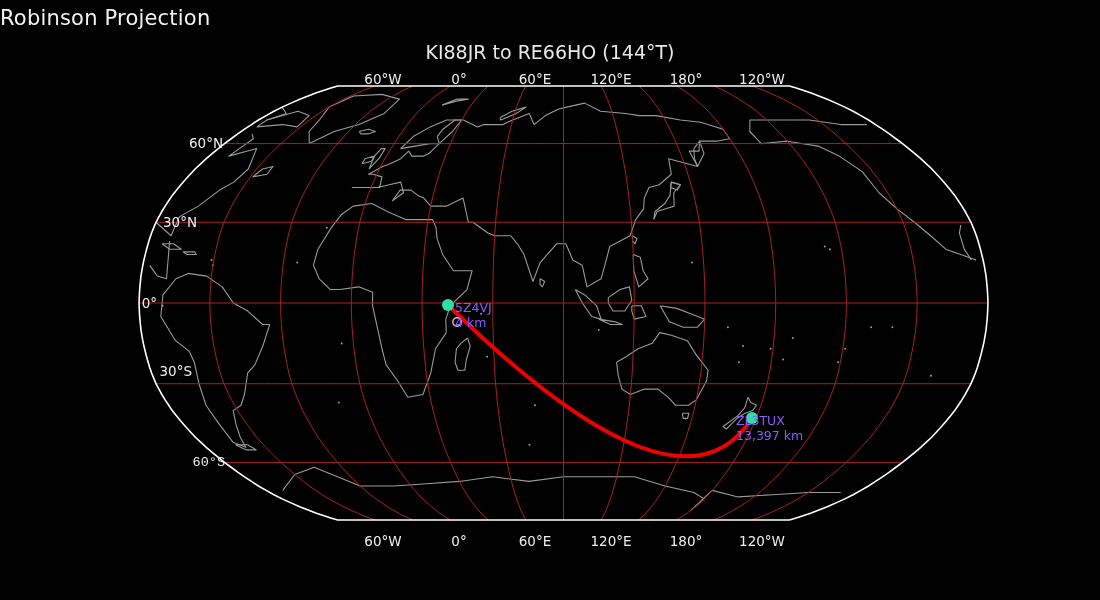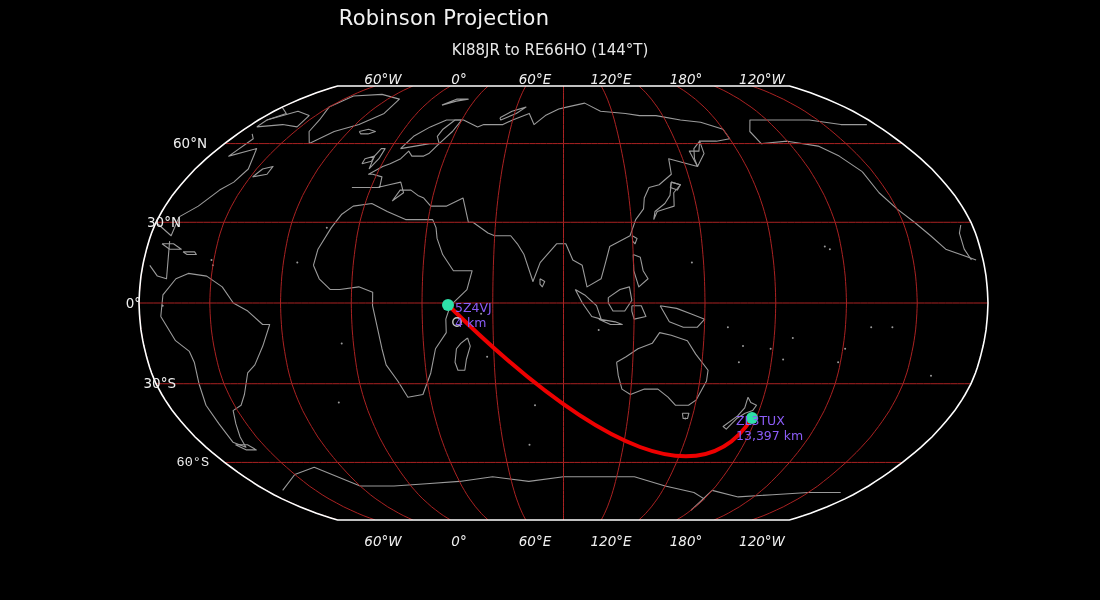--- a/index.html
+++ b/index.html
@@ -1,22 +1,22 @@
 <!DOCTYPE html>
 <html><head>
 <meta charset="utf-8">
 <style>
   html,body{margin:0;padding:0;background:#000;}
   body{width:1100px;height:600px;overflow:hidden;font-family:"DejaVu Sans","Liberation Sans",sans-serif;}
   #stage{position:relative;width:1100px;height:600px;background:#000;}
-  #title{position:absolute;left:0;top:6px;width:888px;text-align:center;color:#f2f2f2;font-size:21px;letter-spacing:.2px;}
-  #subtitle{position:absolute;left:0;top:41px;width:1100px;text-align:center;color:#e8e8e8;font-size:15px;}
+  #title{position:absolute;left:0;top:6px;width:888px;text-align:left;color:#f2f2f2;font-size:21px;letter-spacing:.2px;}
+  #subtitle{position:absolute;left:0;top:41px;width:1100px;text-align:center;color:#e8e8e8;font-size:19px;}
   .axlbl{position:absolute;color:#efefef;font-size:13.5px;white-space:nowrap;}
-  .xlbl{transform:translateX(-50%);font-style:italic;}
-  .ylbl{transform:translateY(-50%);text-align:right;}
+  .xlbl{transform:translateX(-50%);}
+  .ylbl{transform:translateY(-50%);text-align:right;margin-left:16px;}
   #mapsvg{position:absolute;left:0;top:0;}
   .ptlabel{position:absolute;color:#8b5cf6;font-size:12.5px;white-space:nowrap;line-height:15px;}
 </style>
 </head>
 <body>
 
 <div id="stage">
 
   <div id="title">Robinson Projection</div>
   <div id="subtitle">KI88JR to RE66HO (144°T)</div>
@@ -135,21 +135,21 @@
       <div class="axlbl xlbl" style="left: 762px; top: 71px;">120°W</div>
       <div class="axlbl xlbl" style="left: 383px; top: 533px;">60°W</div>
       <div class="axlbl xlbl" style="left: 459px; top: 533px;">0°</div>
       <div class="axlbl xlbl" style="left: 535px; top: 533px;">60°E</div>
       <div class="axlbl xlbl" style="left: 611px; top: 533px;">120°E</div>
       <div class="axlbl xlbl" style="left: 686px; top: 533px;">180°</div>
       <div class="axlbl xlbl" style="left: 762px; top: 533px;">120°W</div>
       <div class="axlbl ylbl" style="left: 0px; width: 207px; top: 143px;">60°N</div>
       <div class="axlbl ylbl" style="left: 6px; width: 175px; top: 222px;">30°N</div>
       <div class="axlbl ylbl" style="left: 0px; width: 141px; top: 303px;">0°</div>
-      <div class="axlbl ylbl" style="left: 0px; width: 176px; top: 383px;">30°S</div>
+      <div class="axlbl ylbl" style="left: 0px; width: 176px; top: 371px;">30°S</div>
       <div class="axlbl ylbl" style="left: 0px; width: 209px; top: 462px; font-family: Liberation Mono, monospace;">60°S</div>
     </div>
   <div id="ptlabels">
       <div class="ptlabel" style="left: 455px; top: 300px;">
         <div>5Z4VJ</div>
         <div>4 km</div>
       </div>
       <div class="ptlabel" style="left: 736px; top: 413px;">
         <div>ZL3TUX</div>
         <div>13,397 km</div>

